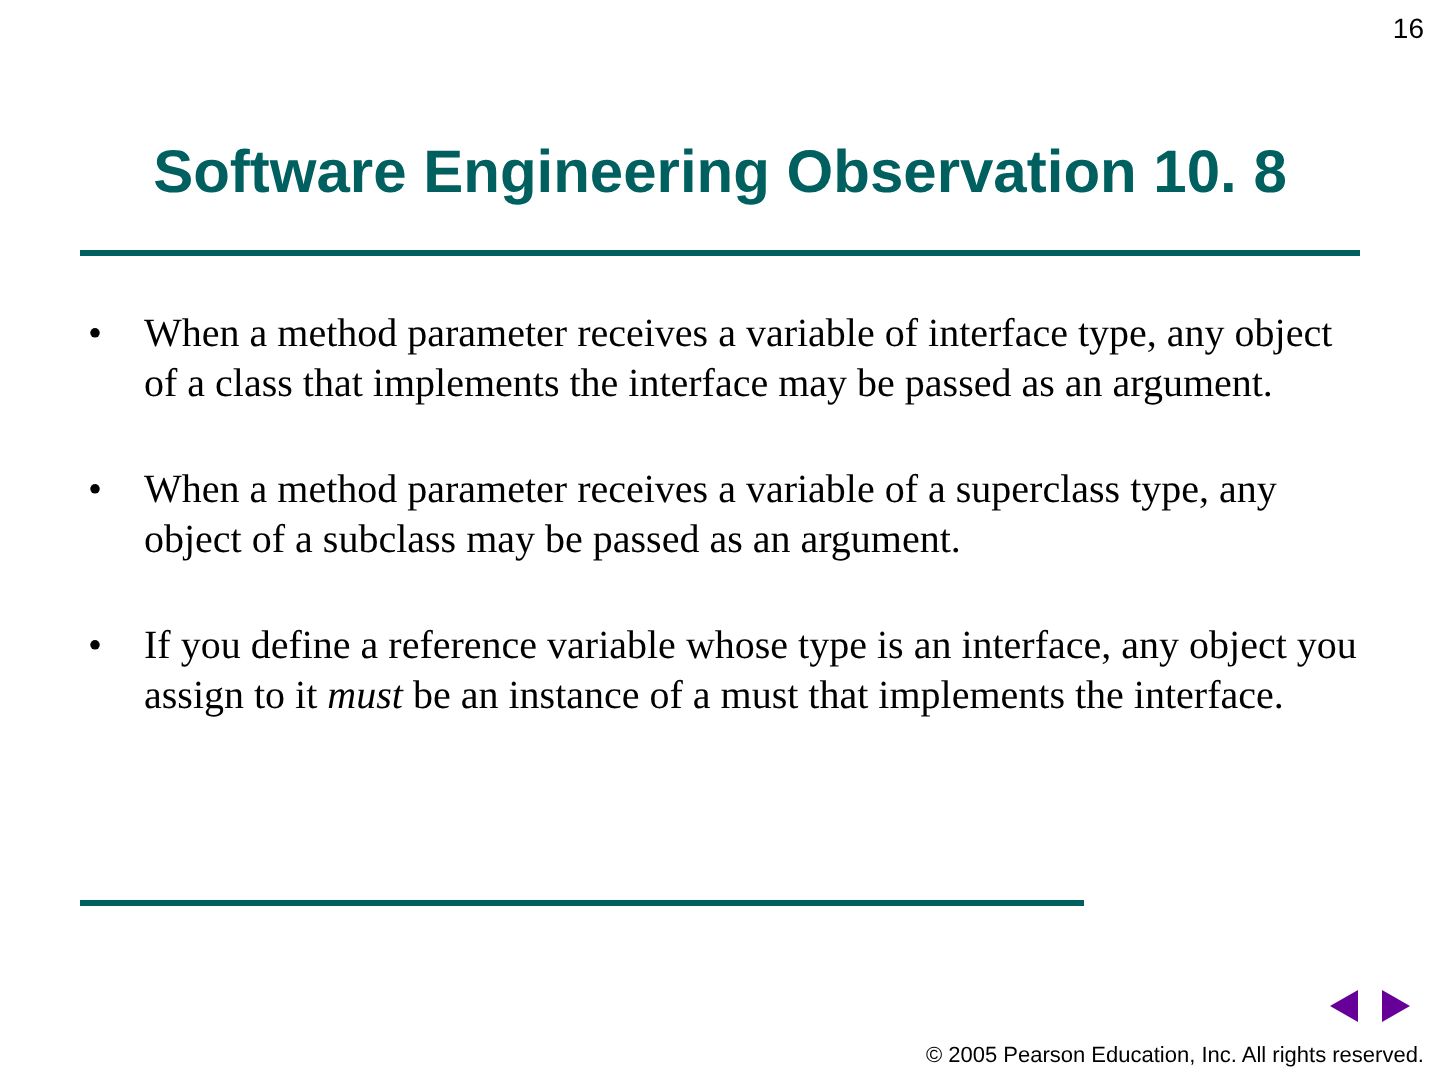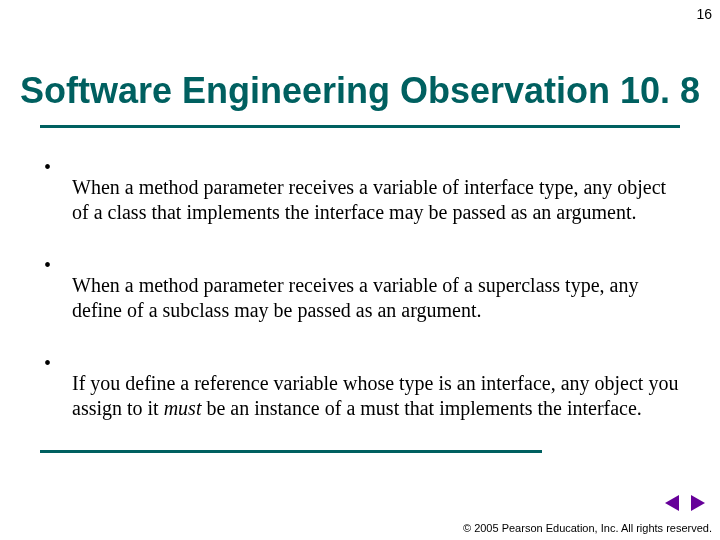--- a/index.html
+++ b/index.html
@@ -22,21 +22,21 @@
   }
   .title-block {
     position: absolute;
     top: 70px;
     left: 0;
     width: 100%;
     text-align: center;
   }
   .title {
     font-family: Arial, Helvetica, sans-serif;
-    font-size: 36px;
+    font-size: 30px;
     font-weight: bold;
     color: #006060;
   }
   .rule-top {
     position: absolute;
     top: 125px;
     left: 40px;
     width: 640px;
     border-top: 3px solid #006060;
   }
@@ -54,21 +54,20 @@
     margin-bottom: 28px;
   }
   .bullet .dot {
     width: 28px;
     flex: 0 0 28px;
     text-align: left;
     padding-left: 4px;
   }
   .bullet .txt {
     flex: 1;
-    margin-top: 20px;
   }
   .txt em.must {
     font-style: italic;
   }
   .rule-bottom {
     position: absolute;
     top: 450px;
     left: 40px;
     width: 502px;
     border-top: 3px solid #006060;
@@ -107,21 +106,21 @@
   <div class="bullet">
     <div class="dot">•</div>
     <div class="txt">
       <span>When a method parameter receives a variable of interface type, any object of a class that implements the interface may be passed as an argument.</span>
     </div>
   </div>
 
   <div class="bullet">
     <div class="dot">•</div>
     <div class="txt">
-      <span>When a method parameter receives a variable of a superclass type, any define of a subclass  may be passed as an argument.</span>
+      <span>When a method parameter receives a variable of a superclass type, any object of a subclass  may be passed as an argument.</span>
     </div>
   </div>
 
   <div class="bullet">
     <div class="dot">•</div>
     <div class="txt">
       <span>If you define a reference variable whose type is an interface, any object you assign to it </span><em class="must">must</em><span> be an instance of a must that implements the interface.</span>
     </div>
   </div>
 

